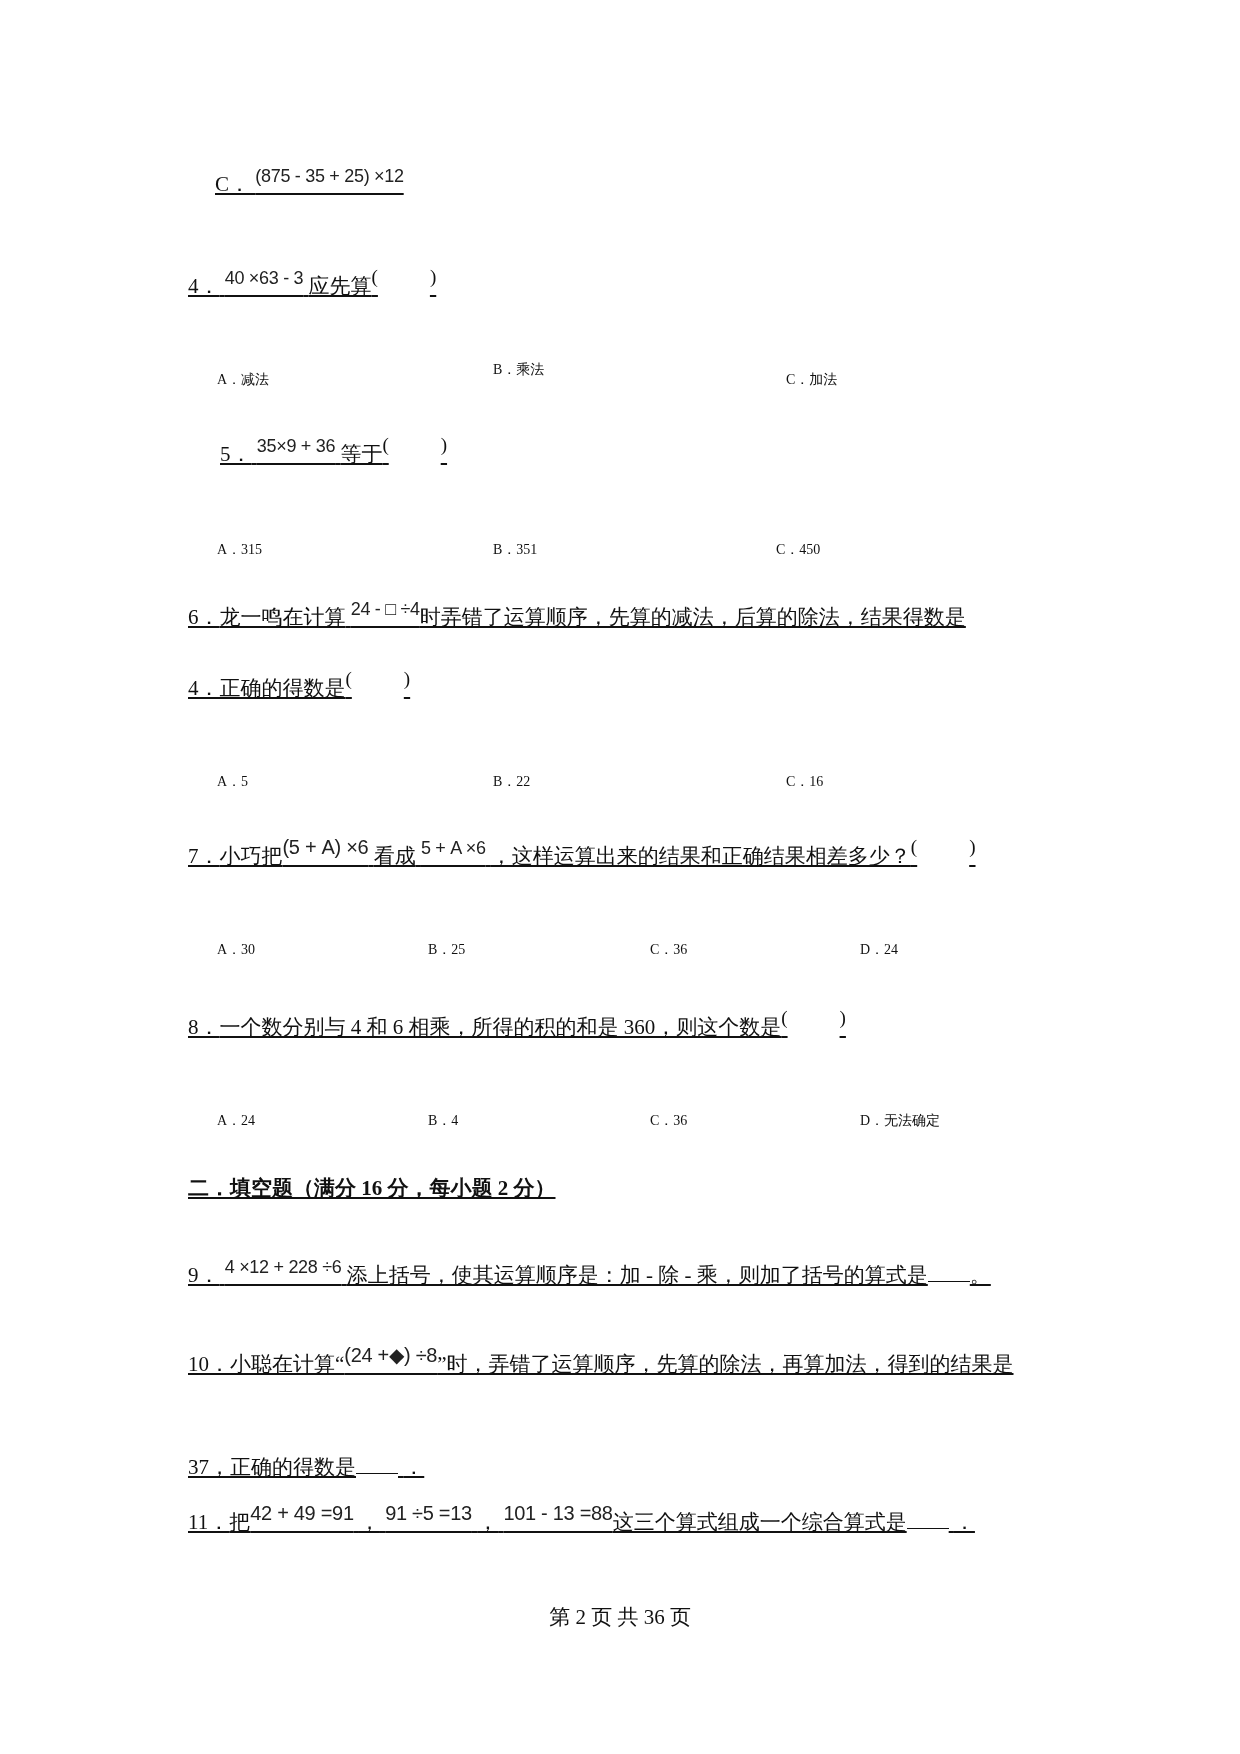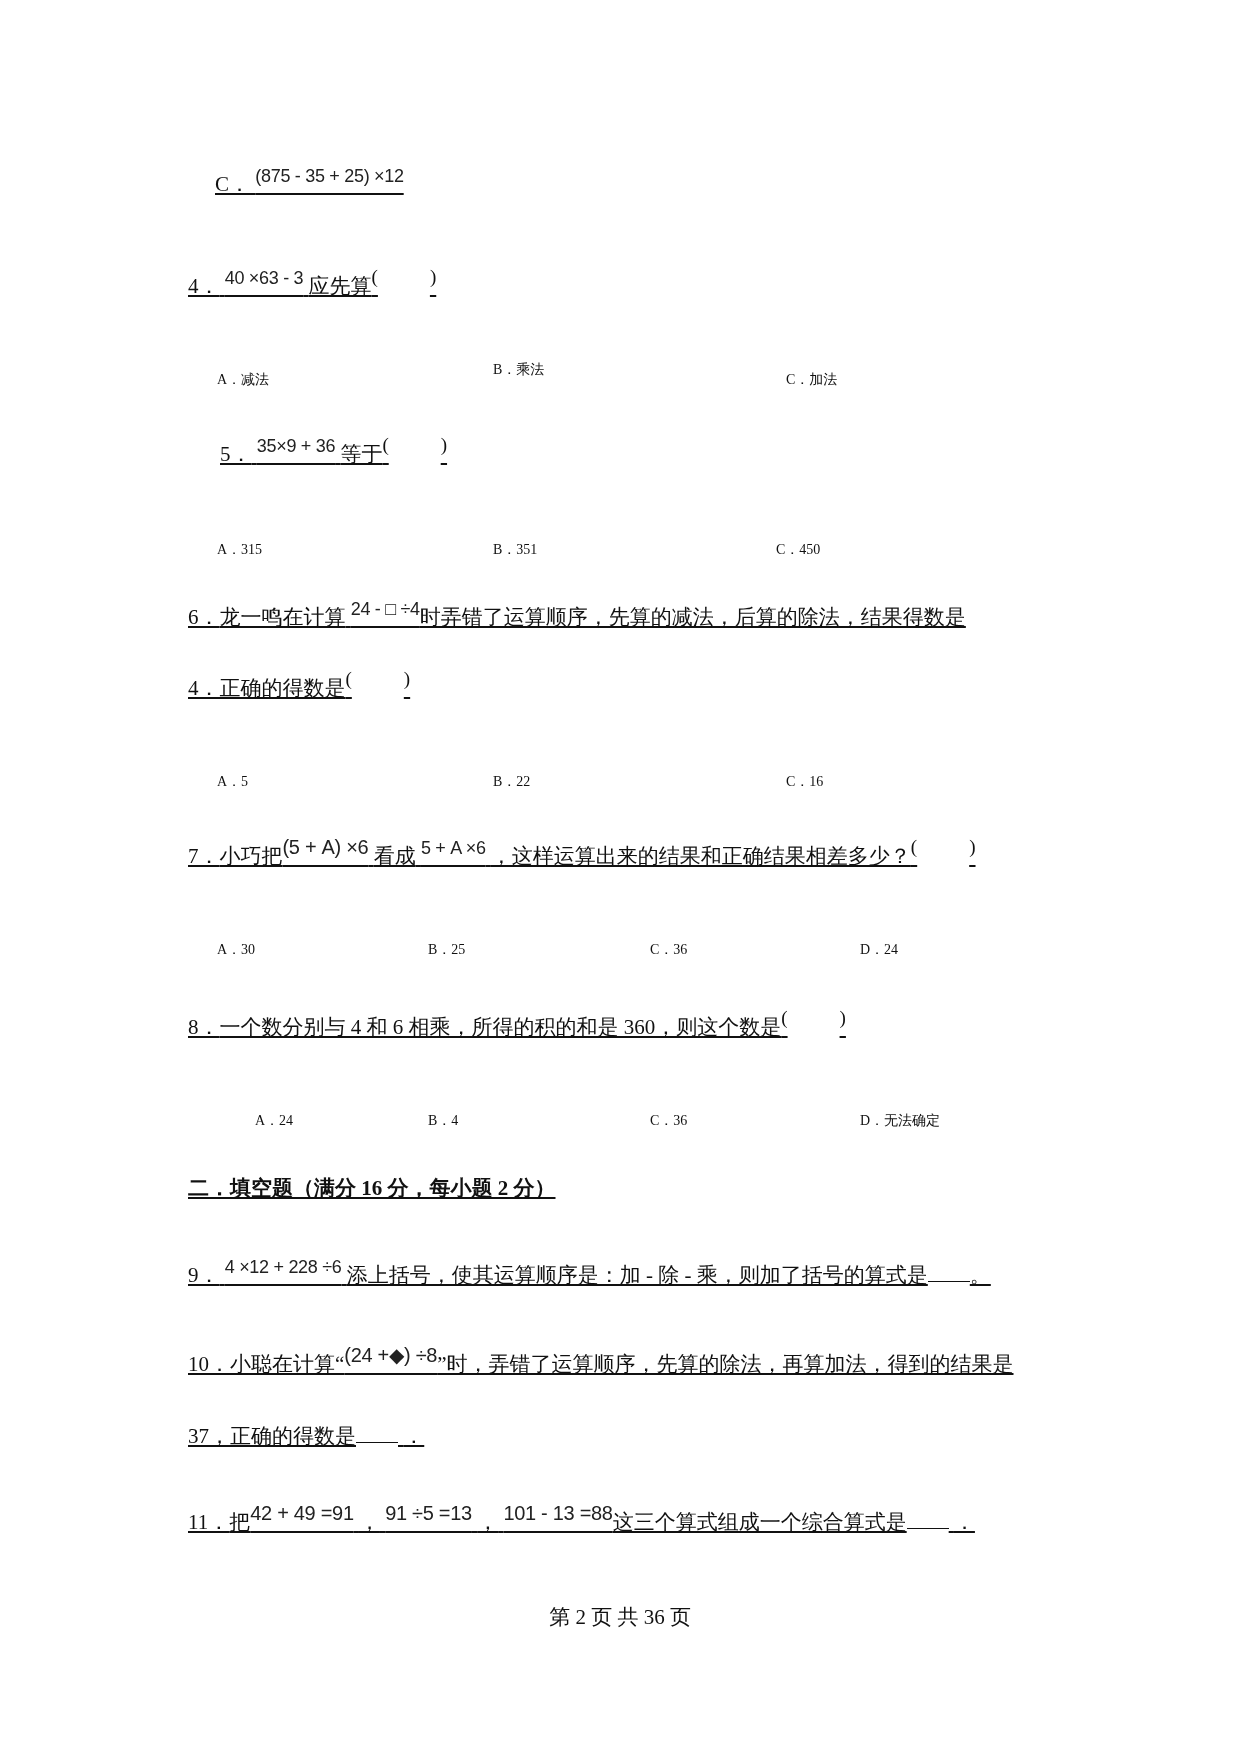--- a/index.html
+++ b/index.html
@@ -60,37 +60,37 @@
   <span>，这样运算出来的结果和正确结果相差多少？</span><span class="paren">(</span><span class="gap" style="width:52px;"></span><span class="paren">)</span>
 </div>
 <div class="opt" style="left:217px; top:936px;">A．30</div>
 <div class="opt" style="left:428px; top:936px;">B．25</div>
 <div class="opt" style="left:650px; top:936px;">C．36</div>
 <div class="opt" style="left:860px; top:936px;">D．24</div>
 
 <div class="line" style="left:188px; top:1013px;">
   <span>8．</span><span>一个数分别与 4 和 6 相乘，所得的积的和是 360，则这个数是</span><span class="paren">(</span><span class="gap" style="width:52px;"></span><span class="paren">)</span>
 </div>
-<div class="opt" style="left:217px; top:1107px;margin-left:38px;">A．24</div>
+<div class="opt" style="left:217px; top:1107px;">A．24</div>
 <div class="opt" style="left:428px; top:1107px;">B．4</div>
 <div class="opt" style="left:650px; top:1107px;">C．36</div>
 <div class="opt" style="left:860px; top:1107px;">D．无法确定</div>
 
 <div class="line section" style="left:188px; top:1174px;">二．填空题（满分 16 分，每小题 2 分）</div>
 
 <div class="line" style="left:188px; top:1261px;">
   <span>9．</span>
   <span class="math">4 ×12 + 228 ÷6</span>
   <span>添上括号，使其运算顺序是：加 - 除 - 乘，则加了括号的算式是</span><span class="blank"></span><span>。</span>
 </div>
 
 <div class="line" style="left:188px; top:1350px;">
   <span>10．</span><span>小聪在计算“</span><span class="math mathlg">(24 +◆) ÷8</span><span>”时，弄错了运算顺序，先算的除法，再算加法，得到的结果是</span>
 </div>
-<div class="line" style="left:188px; top:1422px;">
+<div class="line" style="left:188px; top:1453px;">
   <span>37，正确的得数是</span><span class="blank"></span>
   <span>．</span>
 </div>
 
 <div class="line" style="left:188px; top:1508px;">
   <span>11．</span><span>把</span><span class="math mathlg">42 + 49 =91</span>
   <span>，</span>
   <span class="math mathlg">91 ÷5 =13</span>
   <span>，</span>
   <span class="math mathlg">101 - 13 =88</span><span>这三个算式组成一个综合算式是</span><span class="blank"></span>

